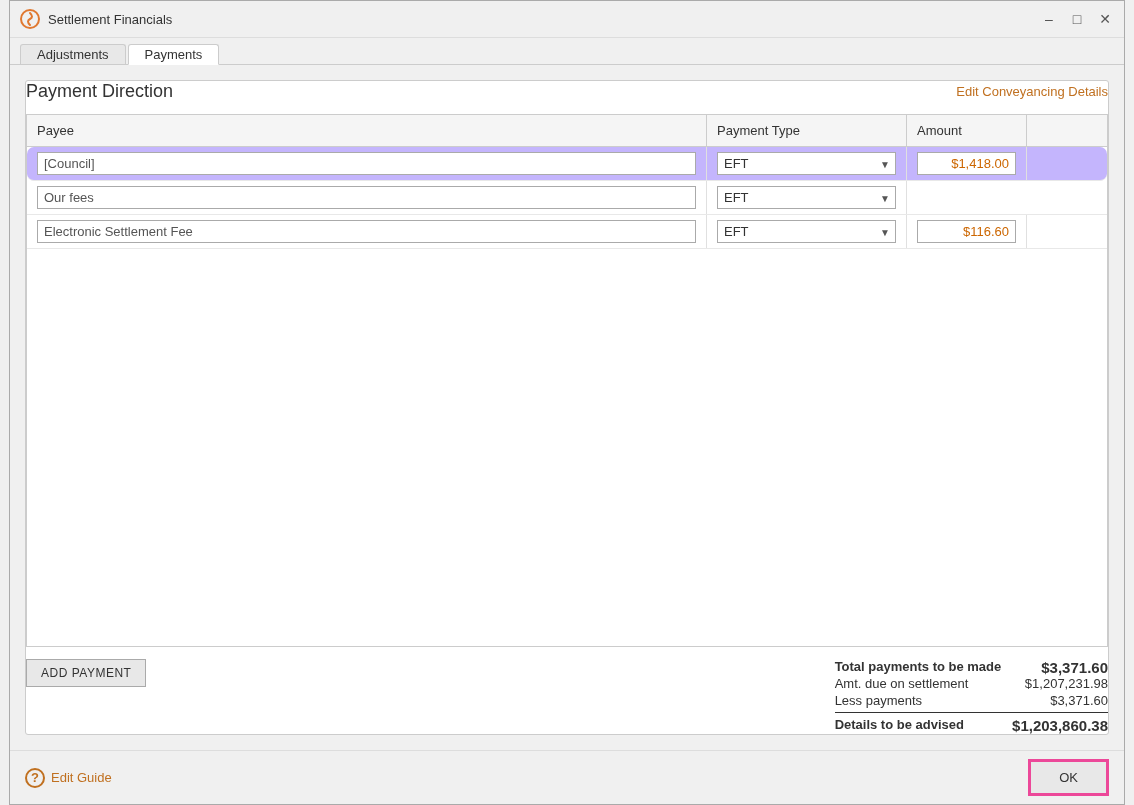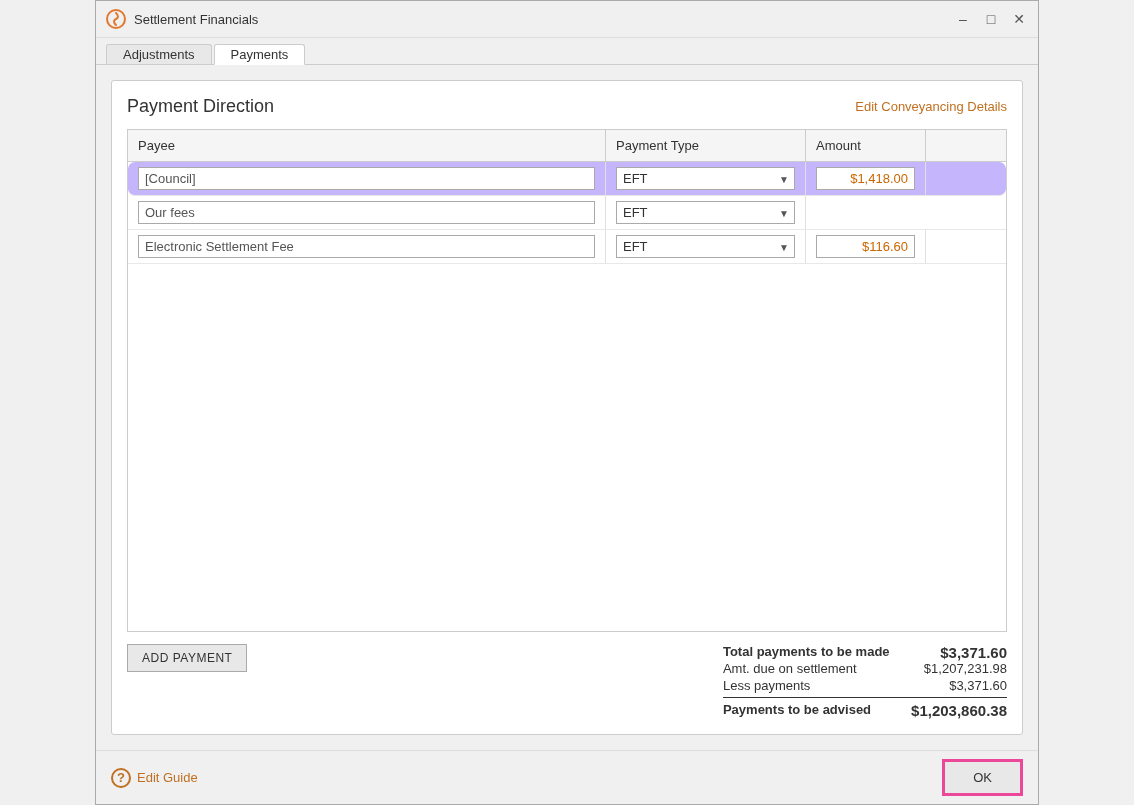--- a/index.html
+++ b/index.html
@@ -14,21 +14,21 @@
       background: #f0f0f0;
       display: flex;
       justify-content: center;
       align-items: center;
       width: 1134px;
       height: 805px;
       overflow: hidden;
     }
 
     .window {
-      width: 944px;
+      width: 1116px;
       height: 805px;
       background: #f0f0f0;
       border: 1px solid #aaa;
       display: flex;
       flex-direction: column;
     }
 
     .title-bar {
       background: #f0f0f0;
       display: flex;
@@ -103,21 +103,20 @@
       overflow: hidden;
     }
 
     .panel {
       background: #fff;
       border: 1px solid #ccc;
       border-radius: 3px;
       height: 100%;
       display: flex;
       flex-direction: column;
-      padding: 15px;
     }
 
     .panel-header {
       display: flex;
       justify-content: space-between;
       align-items: center;
       margin-bottom: 12px;
     }
 
     .panel-title {
@@ -467,21 +466,21 @@
           <div class="summary-line">
             <span class="summary-line-label">Amt. due on settlement</span>
             <span class="summary-line-value">$1,207,231.98</span>
           </div>
           <div class="summary-line">
             <span class="summary-line-label">Less payments</span>
             <span class="summary-line-value">$3,371.60</span>
           </div>
           <hr class="summary-divider">
           <div class="summary-balance-row">
-            <span class="summary-balance-label">Payments to be advised</span>
+            <span class="summary-balance-label">Details to be advised</span>
             <span class="summary-balance-value">$1,203,860.38</span>
           </div>
         </div>
       </div>
 
     </div>
   </div>
 
   <div class="bottom-bar">
     <a class="quick-guide-link">

